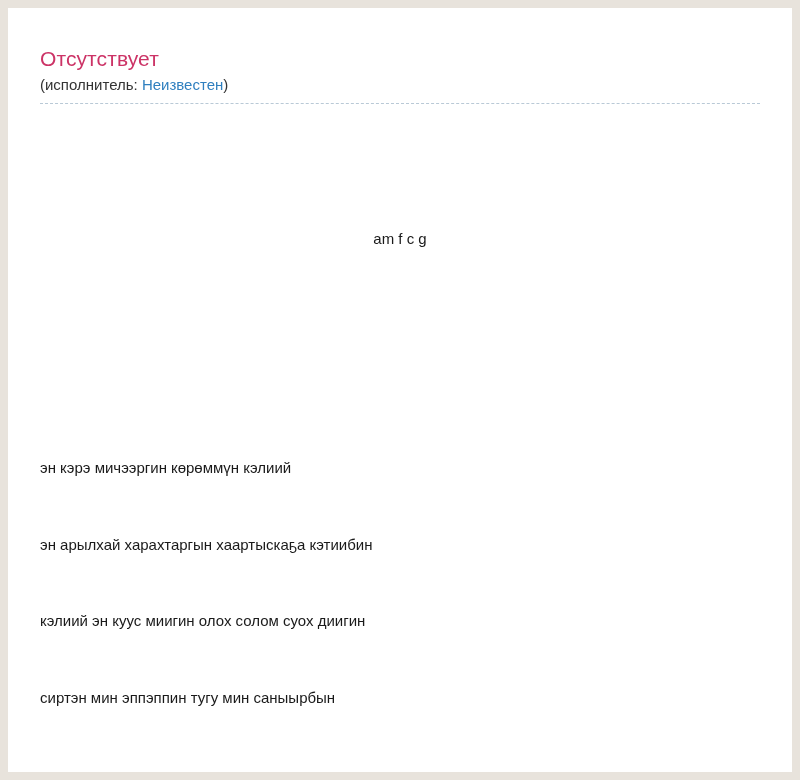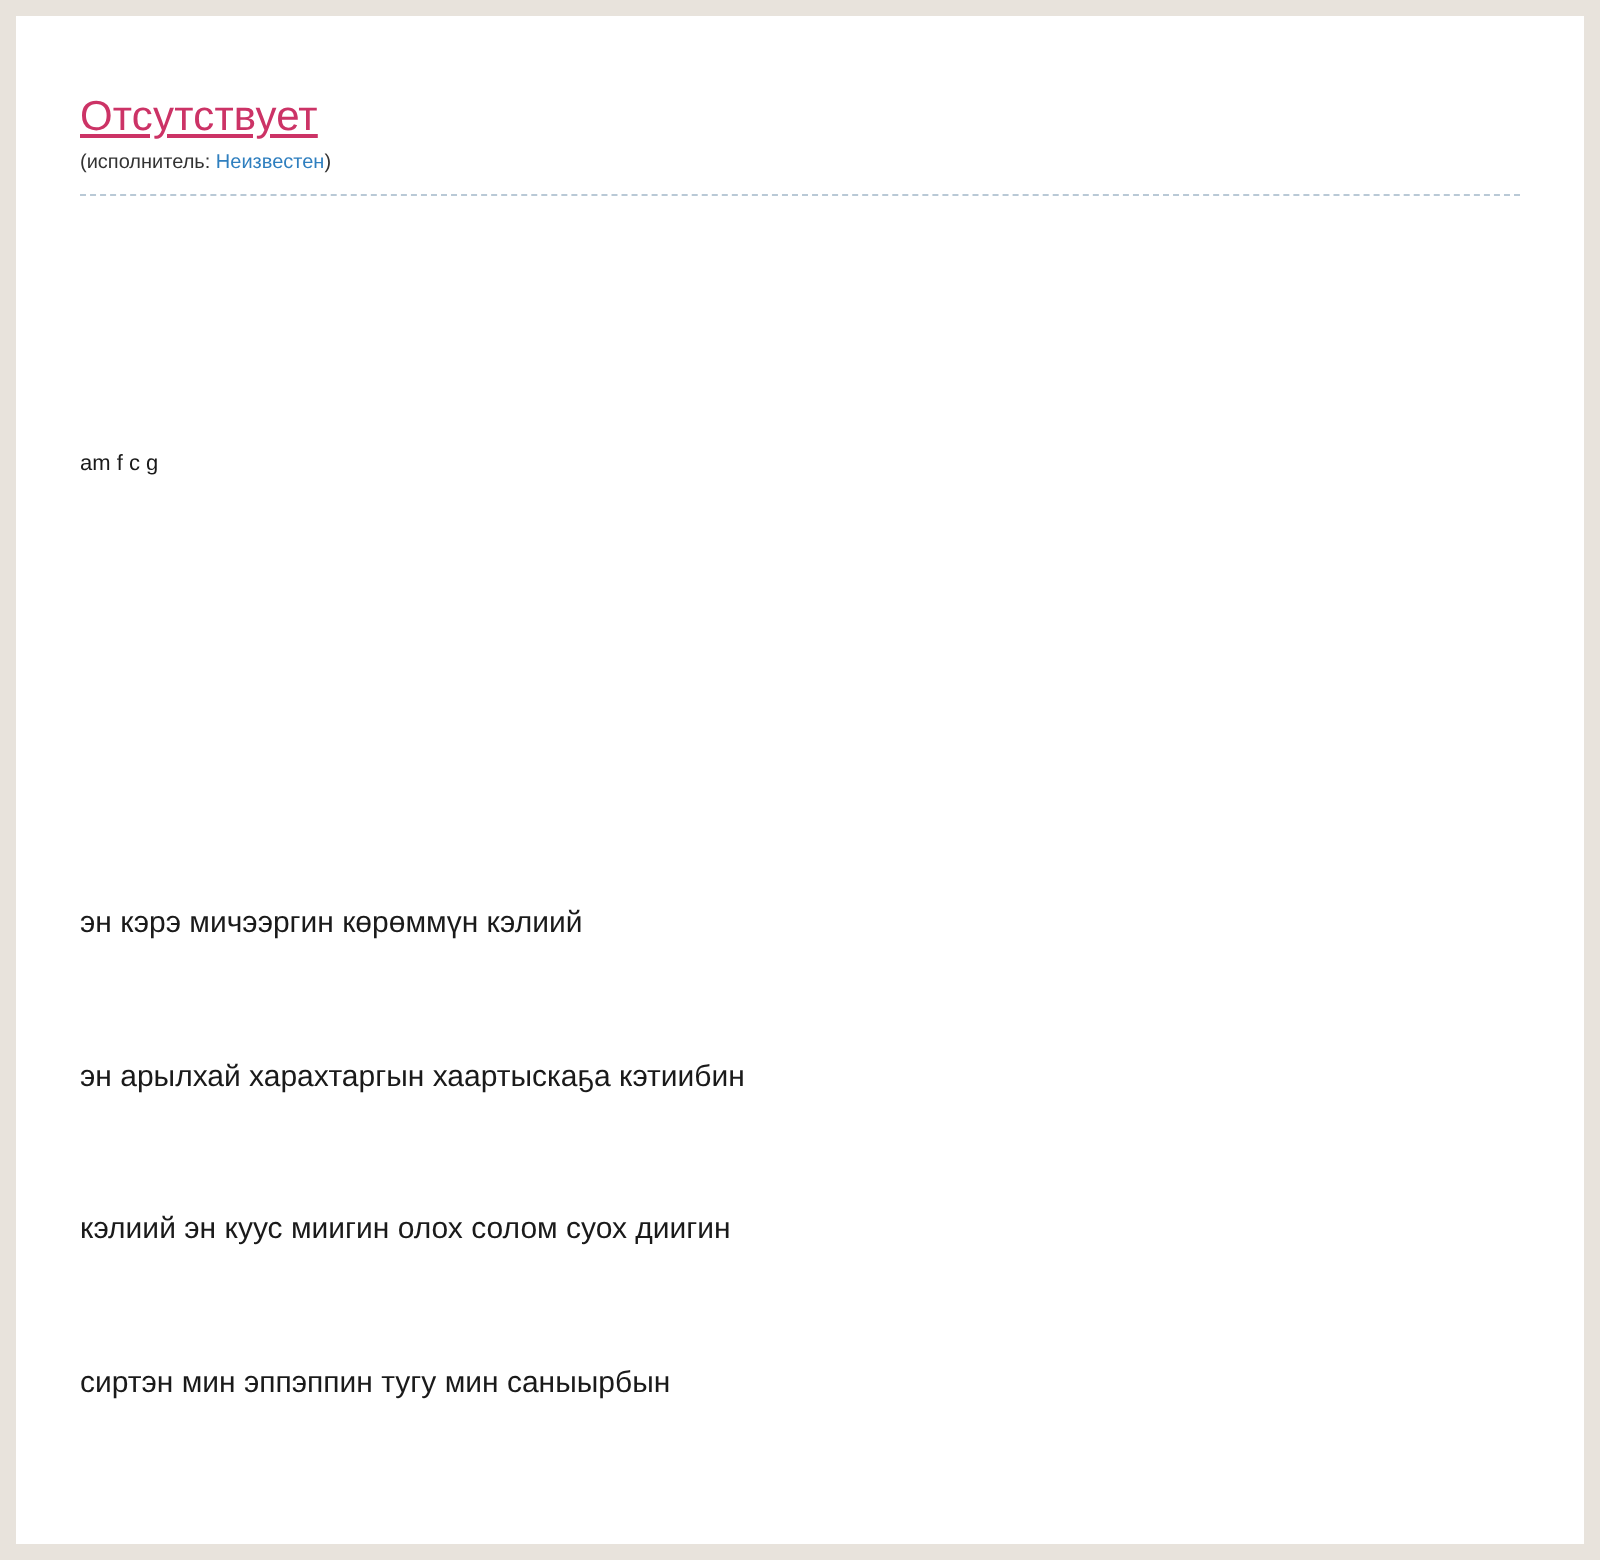--- a/index.html
+++ b/index.html
@@ -25,46 +25,46 @@
   .inner {
     padding: 38px 32px 0 32px;
   }
   .song-title {
     color: #cc3366;
     font-size: 21px;
     font-weight: normal;
     line-height: 26px;
     margin: 0 0 4px 0;
     letter-spacing: 0.1px;
-    text-decoration: underline;
   }
   .artist-line {
-    font-size: 10px;
+    font-size: 15px;
     color: #333333;
     padding-bottom: 10px;
     border-bottom: 1px dashed #b9c9d6;
     margin-bottom: 0;
   }
   .artist-link {
     color: #2f7fbf;
     text-decoration: none;
     cursor: pointer;
   }
   .lyrics {
     margin-top: 20px;
     font-size: 15px;
     line-height: 25.5px;
     color: #1a1a1a;
     white-space: pre-wrap;
     font-family: "Liberation Sans", sans-serif;
   }
   .chords {
-    font-size: 11px;
+    font-size: 15px;
     line-height: 25.5px;
     color: #1a1a1a;
+    text-align: center;
   }
   .stanza {
     margin: 0 0 25px 0;
   }
   .stanza div {
     white-space: pre;
   }
 </style>
 </head>
 <body>

